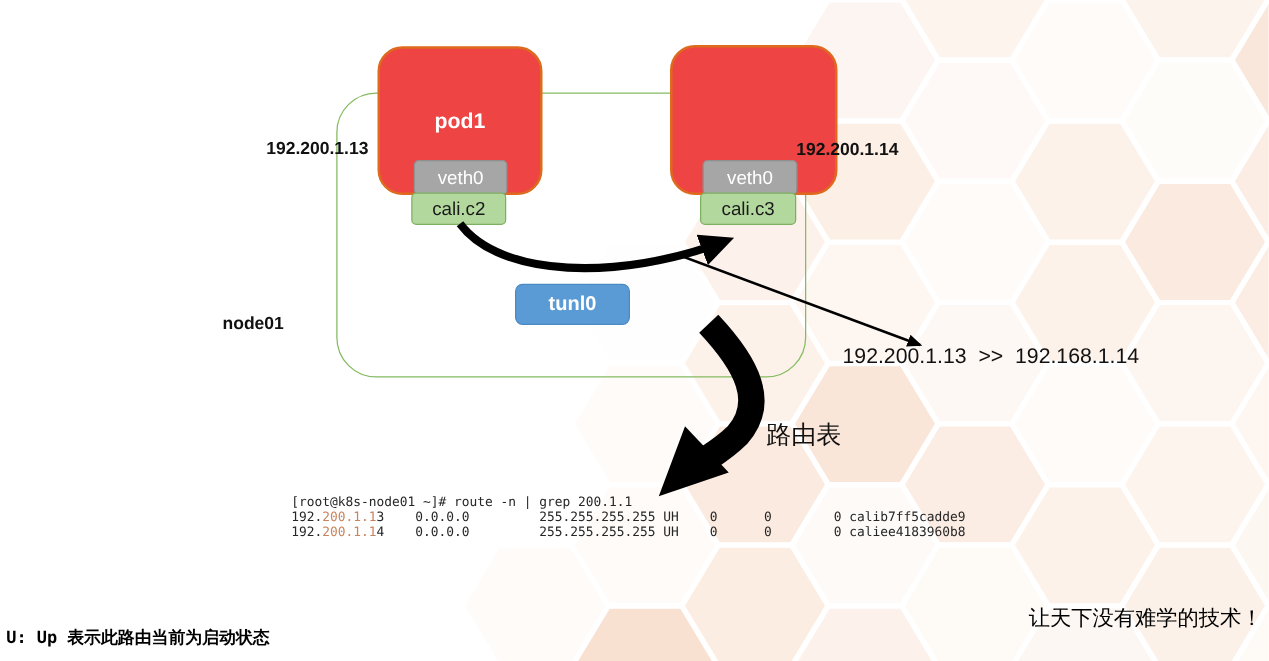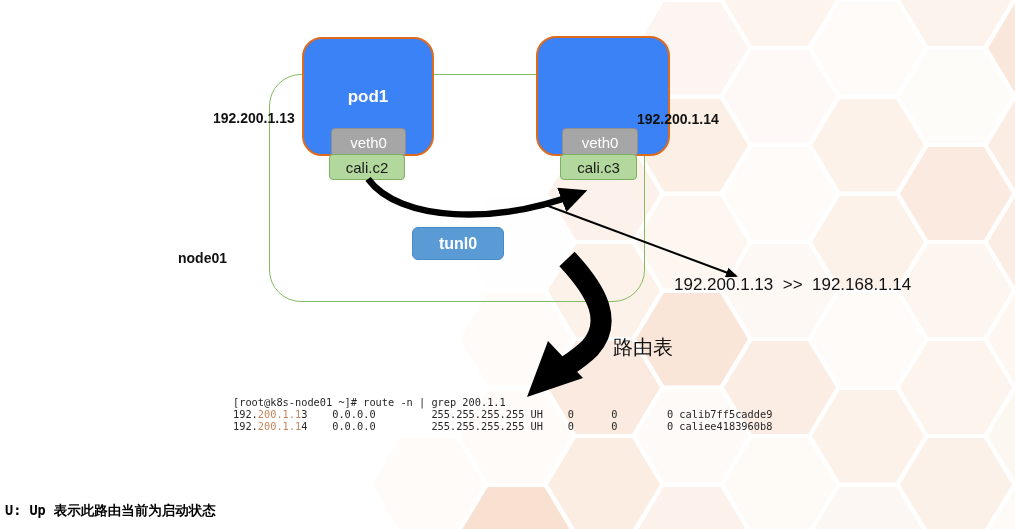--- a/index.html
+++ b/index.html
@@ -6,21 +6,21 @@
   .canvas{position:relative;width:1015px;height:529px;overflow:hidden;background:#fff;
           font-family:"Liberation Sans",sans-serif;}
   .abs{position:absolute;}
   #hexbg{position:absolute;inset:0;z-index:0;}
   .hex{position:absolute;width:112px;height:93px;
        clip-path:polygon(25% 0,75% 0,100% 50%,75% 100%,25% 100%,0 50%);}
   
   .node-box{left:269px;top:74px;width:374px;height:226px;border:1.6px solid #84bb60;
             border-radius:32px;z-index:1;background:transparent;}
   
-  .pod{background:#3b82f6;border:2px solid #de6a1e;border-radius:20px;z-index:2;
+  .pod{background:#ef4444;border:2px solid #de6a1e;border-radius:20px;z-index:2;
        display:flex;align-items:center;justify-content:center;color:#fff;
        font-weight:bold;font-size:17px;}
   .pod1{left:302px;top:37px;width:128px;height:115px;}
   .pod2{left:536px;top:36px;width:130px;height:116px;align-items:flex-end;}
   .ifbox{display:flex;align-items:center;justify-content:center;border-radius:4px;
          font-size:15px;z-index:3;}
   .veth{background:#a6a6a6;border:1.5px solid #8f8f8f;color:#fff;}
   .veth1{left:331px;top:128px;width:73px;height:26px;}
   .veth2{left:562px;top:128px;width:74px;height:26px;}
   .cali{background:#b3d89e;border:1.5px solid #7db061;color:#1a1a1a;}
@@ -142,14 +142,15 @@
   <pre class="abs terminal"><span>[root@k8s-node01 ~]# route -n | grep 200.1.1</span>
 <span><span>192.</span><span class="hl">200.1.1</span><span>3    0.0.0.0         255.255.255.255 UH    0      0        0 calib7ff5cadde9</span></span>
 <span><span>192.</span><span class="hl">200.1.1</span><span>4    0.0.0.0         255.255.255.255 UH    0      0        0 caliee4183960b8</span></span></pre>
 
   <div class="abs legend">
     <div>U: Up 表示此路由当前为启动状态</div>
     
     
   </div>
 
+  <div class="abs slogan">让天下没有难学的技术！</div>
 
 </div>
 
 </body></html>

